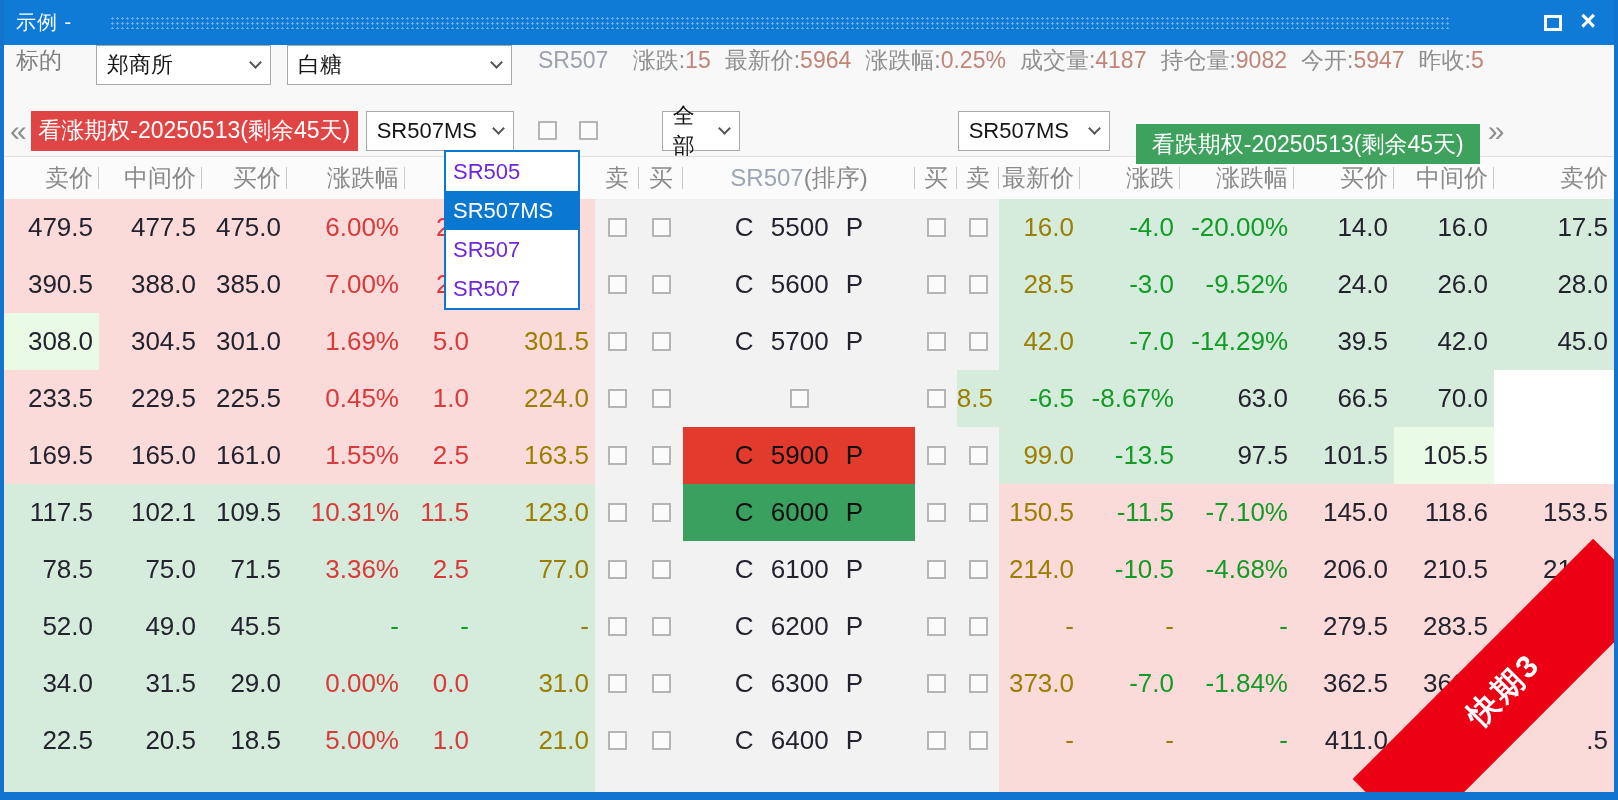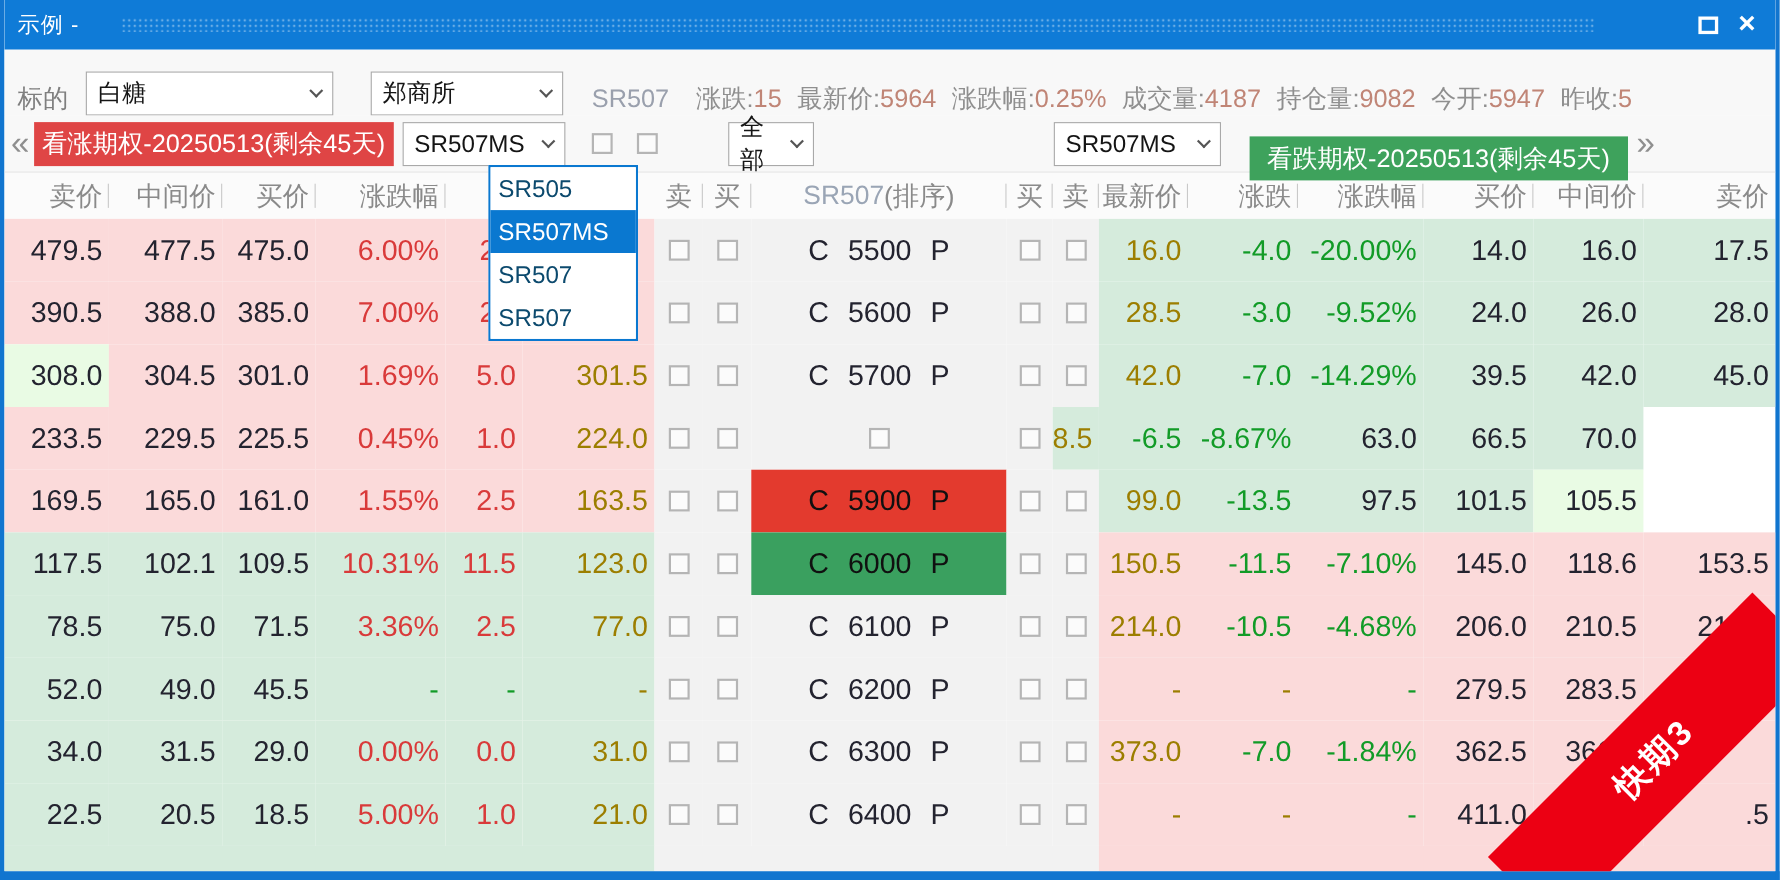--- a/index.html
+++ b/index.html
@@ -11,21 +11,21 @@
 
 .titlebar{height:45px;background:#0f7bd7;position:relative;display:flex;align-items:center;color:#fff}
 .title{margin-left:12px;font-size:20px;letter-spacing:1px}
 .dots{position:absolute;left:106px;right:165px;top:16px;height:13px;
  background-image:radial-gradient(rgba(255,255,255,.38) 1px,transparent 1.4px);background-size:5px 5px}
 .winbtns{position:absolute;right:18px;top:0;height:45px;display:flex;align-items:center;gap:18px}
 .btn-max{width:18px;height:16px;border:3px solid #fff}
 .btn-close{font-size:27px;line-height:1;font-weight:bold;margin-top:-3px}
 
 
-.toolbar{height:60px;background:#f8f8f8;display:flex;align-items:flex-end;white-space:nowrap;overflow:hidden}
+.toolbar{height:60px;background:#f8f8f8;display:flex;align-items:flex-start;white-space:nowrap;overflow:hidden}
 .lbl{color:#7f7f7f;font-size:23px;margin-left:12px}
 .combo{background:#fff;border:1px solid #a9a9a9;height:40px;display:flex;align-items:center;
  justify-content:space-between;padding:0 10px;font-size:22px;color:#151515;flex:none}
 .chev{width:9px;height:9px;border-right:2px solid #555;border-bottom:2px solid #555;
  transform:rotate(45deg);margin-left:10px;margin-top:-5px;flex:none}
 #exchCombo{width:175px;margin-left:34px}
 #prodCombo{width:225px;margin-left:16px}
 .quote{margin-left:26px;font-size:23px;color:#8f8f8f;overflow:hidden}
 .quote .sym{color:#9aa0ad;margin-right:4px}
 .quote .ql{margin-left:14px}
@@ -62,21 +62,21 @@
 .num{color:#23232f}.up{color:#d93a3a}.down{color:#129b27}.gold{color:#9c7e00}
 .strike{justify-content:center;padding-right:0;color:#23232f;word-spacing:10px}
 .sred{background:#e33a2e;color:#101010}
 .sgreen{background:#3aa05f;color:#101010}
 .peek{justify-content:flex-start;padding-left:31px}
 .filler{display:flex;height:23px}
 .f1{width:591px;background:#d5ebdc}.f2{width:404px;background:#f2f2f2}.f3{width:615px;background:#fbdada}
 
 
 .droplist{position:absolute;left:440px;top:150px;width:136px;border:2px solid #0a78d0;background:#fff;z-index:30}
-.ditem{height:39px;line-height:39px;padding-left:7px;font-size:22px;color:#0c4a6e;background:#fff}
+.ditem{height:39px;line-height:39px;padding-left:7px;font-size:22px;color:#6d28d9;background:#fff}
 .ditem.sel{background:#0a78d0;color:#fff}
 
 
 .ribbon{position:absolute;left:1330px;top:646px;width:340px;height:88px;background:#ec0013;
  transform:rotate(-45deg);z-index:40;display:flex;align-items:center;justify-content:center}
 .ribbon span{color:#fff;font-size:31px;font-weight:bold;letter-spacing:3px}
 </style>
 </head>
 <body>
 
@@ -86,26 +86,26 @@
     <span class="title">示例 -</span>
     <div class="dots"></div>
     <div class="winbtns">
       <div class="btn-max"></div>
       <div class="btn-close">×</div>
     </div>
   </div>
 
   <div class="toolbar">
     <span class="lbl">标的</span>
+    <div class="combo" id="exchCombo">
+      <span>郑商所</span>
+      <span class="chev"></span>
+    </div>
     <div class="combo" id="prodCombo">
       <span>白糖</span>
-      <span class="chev"></span>
-    </div>
-    <div class="combo" id="exchCombo">
-      <span>郑商所</span>
       <span class="chev"></span>
     </div>
     <div class="quote" id="quote">
       <span class="sym">SR507</span>
     <div class="ql" style="display: inline;">涨跌:</div><div class="qv" style="display: inline;">15</div><div class="ql" style="display: inline;">最新价:</div><div class="qv" style="display: inline;">5964</div><div class="ql" style="display: inline;">涨跌幅:</div><div class="qv" style="display: inline;">0.25%</div><div class="ql" style="display: inline;">成交量:</div><div class="qv" style="display: inline;">4187</div><div class="ql" style="display: inline;">持仓量:</div><div class="qv" style="display: inline;">9082</div><div class="ql" style="display: inline;">今开:</div><div class="qv" style="display: inline;">5947</div><div class="ql" style="display: inline;">昨收:</div><div class="qv" style="display: inline;">5</div></div>
   </div>
 
   <div class="optbar">
     <span class="arrow prev">«</span>
     <div class="banner call" style="background: rgb(223, 69, 69);">看涨期权-20250513(剩余45天)</div>

